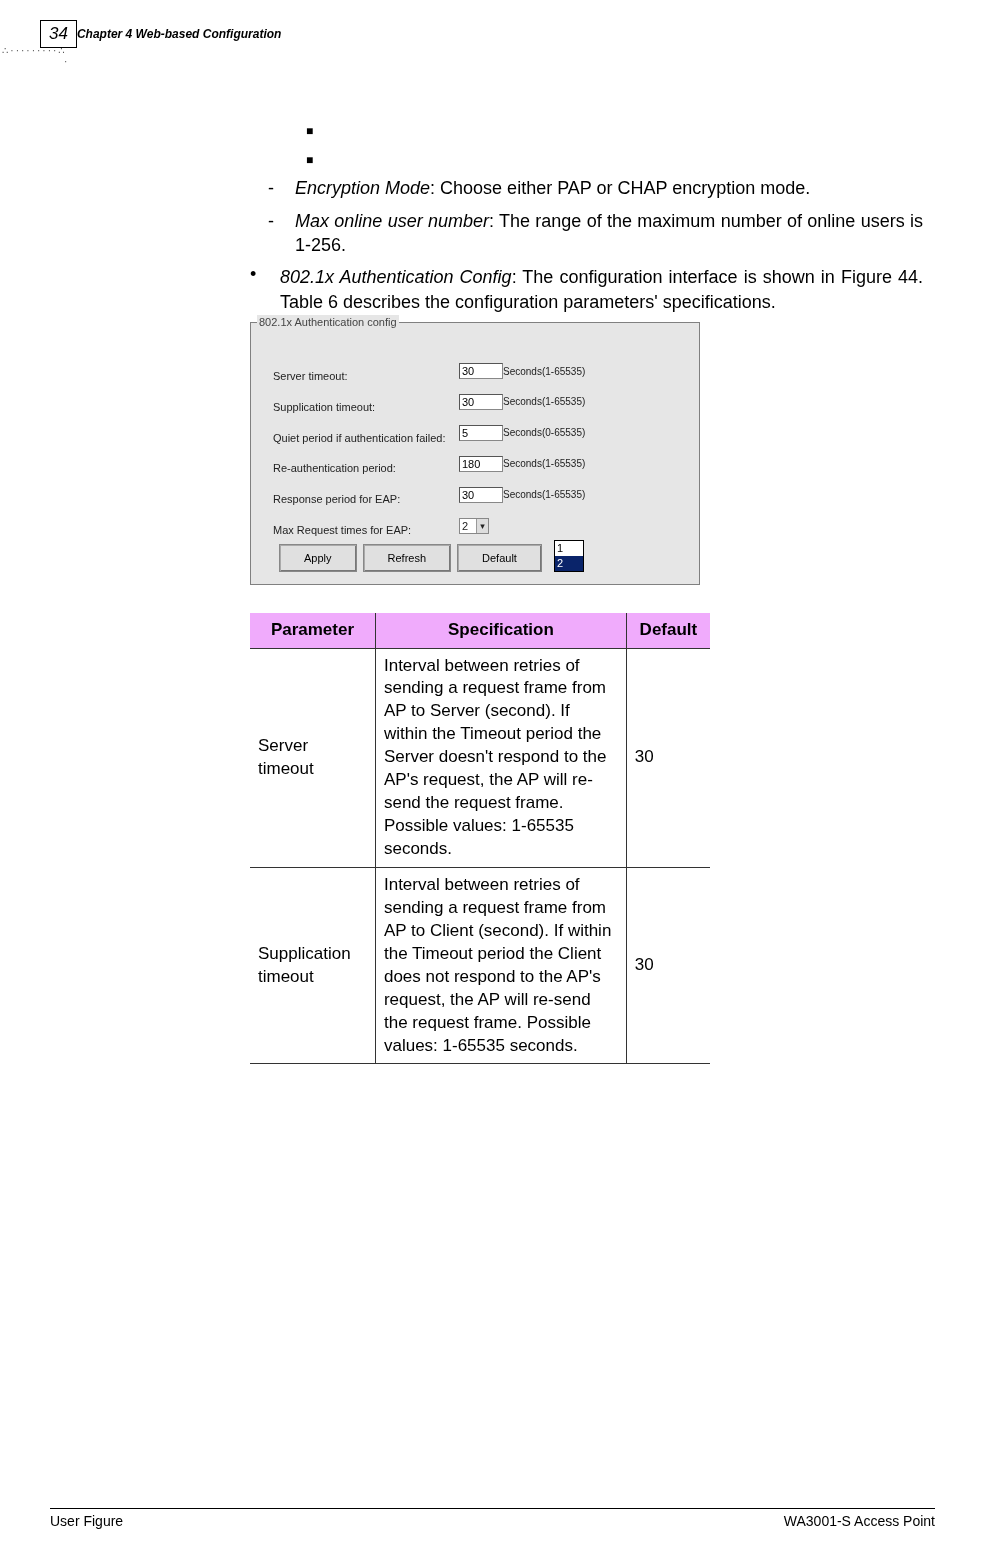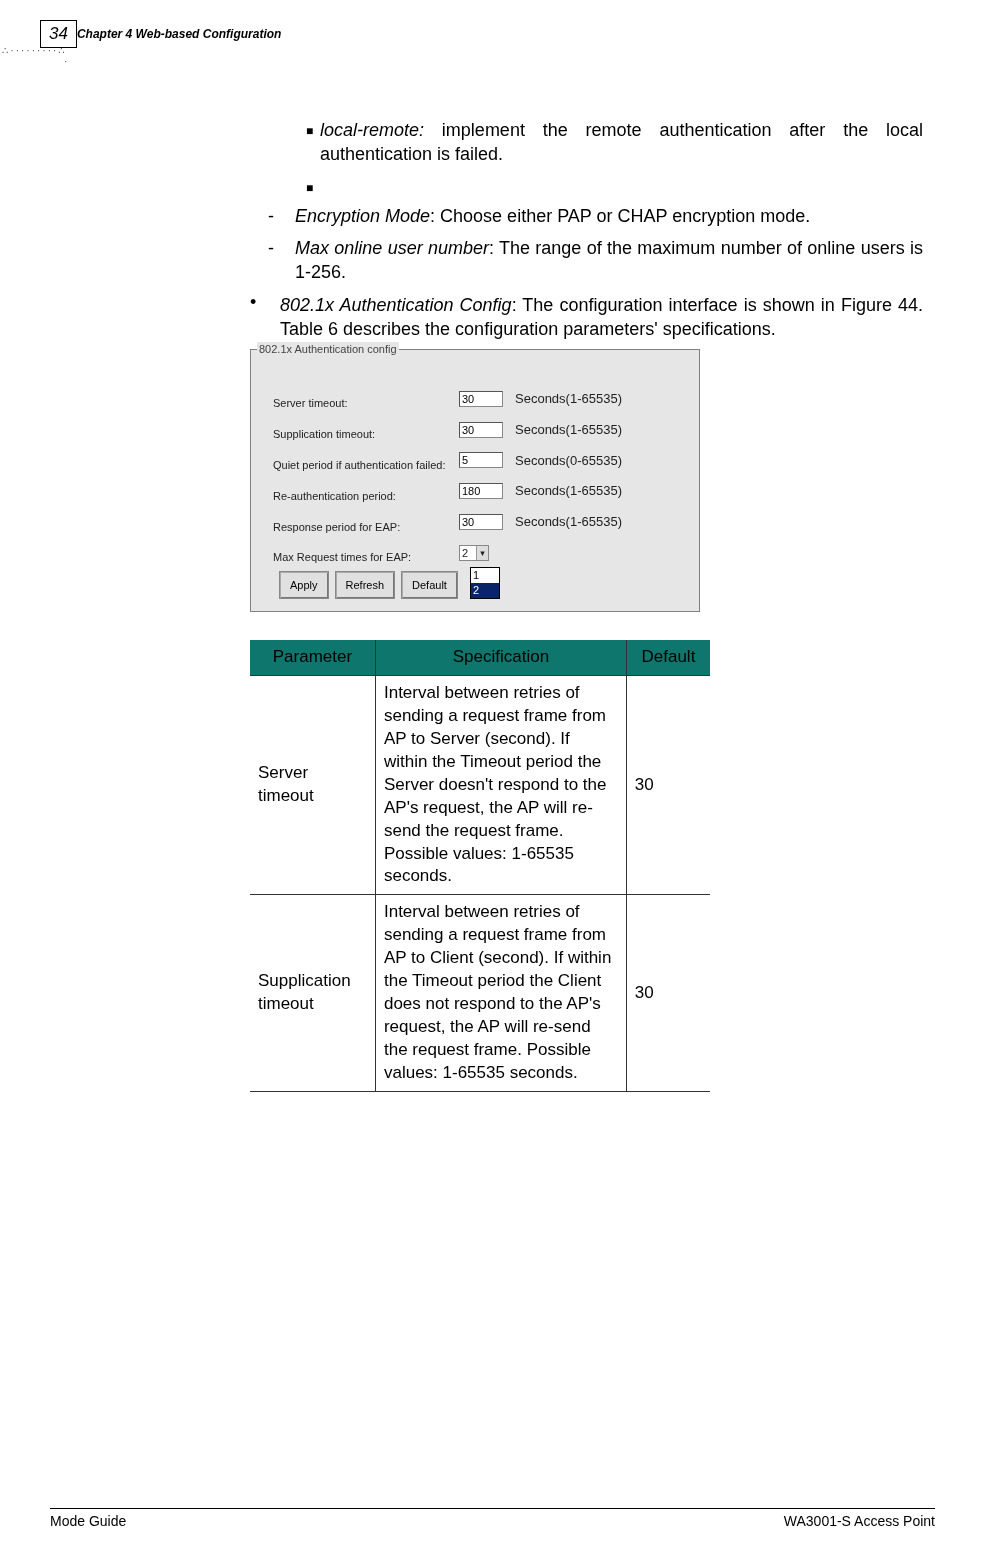--- a/index.html
+++ b/index.html
@@ -121,22 +121,22 @@
       border: 1px solid #888;
       border-top-color: #555;
       border-left-color: #555;
       background: #fff;
       width: 44px;
       height: 16px;
       font-size: 11px;
       padding: 0 2px;
     }
     .config-range {
-      padding-left: 12px;
-      font-size: 13px;
+      padding-left: 0;
+      font-size: 10px;
     }
     .config-select {
       border: 1px solid #888;
       background: #fff;
       width: 30px;
       height: 16px;
       font-size: 11px;
       display: flex;
     }
     .select-val { flex: 1; padding-left: 2px; }
@@ -151,43 +151,43 @@
     .config-buttons {
       display: flex;
       gap: 6px;
       padding-left: 20px;
       margin-top: 2px;
     }
     .config-btn {
       border: 1px solid #888;
       background: #e0e0e0;
       font-size: 11px;
-      padding: 2px 10px;
+      padding: 2px 24px;
       box-shadow: 1px 1px 0 #aaa inset, -1px -1px 0 #777 inset;
     }
     .config-dropdown-list {
       border: 1px solid #000;
       background: #fff;
       width: 30px;
       font-size: 11px;
       margin-left: 200px;
       margin-top: -2px;
     }
     .dd-opt { padding: 0 2px; }
     .dd-sel { background: #0a246a; color: #fff; }
 
     
     .param-table {
       border-collapse: collapse;
       width: 460px;
       font-size: 17px;
     }
     .param-table th {
-      background: #0f766e;
-      font-weight: normal;
+      background: #f0abfc;
+      font-weight: bold;
       text-align: center;
       padding: 6px 8px;
       border-bottom: 1px solid #333;
     }
     .param-table th:first-child { border-right: 1px solid #333; }
     .param-table th:nth-child(2) { border-right: 1px solid #333; }
     .param-table td {
       padding: 6px 8px;
       vertical-align: middle;
       border-bottom: 1px solid #333;
@@ -216,21 +216,20 @@
 <div class="header-row">
   <div class="page-box">34</div>
   <div class="chapter-title">Chapter 4 Web-based Configuration</div>
 </div>
 <div class="dotted-graphic">∴·········∴<br>&nbsp;&nbsp;&nbsp;&nbsp;&nbsp;&nbsp;&nbsp;&nbsp;&nbsp;&nbsp;&nbsp;&nbsp;&nbsp;·</div>
 
 <div class="content">
 
   <div class="bullet-item">
     <div class="square-bullet">■</div>
-    <div class="bullet-text"><span class="italic">local-remote:</span><span> implement the remote authentication after the local authentication is failed.</span></div>
   </div>
 
   <div class="bullet-item">
     <div class="square-bullet">■</div>
   </div>
 
   <div class="dash-item">
     <div class="dash-bullet">-</div>
     <div class="bullet-text"><span class="italic">Encryption Mode</span><span>: Choose either PAP or CHAP encryption mode.</span></div>
   </div>
@@ -315,15 +314,15 @@
         <td>Supplication timeout</td>
         <td>Interval between retries of sending a request frame from AP to Client (second). If within the Timeout period the Client does not respond to the AP's request, the AP will re-send the request frame. Possible values: 1-65535 seconds.</td>
         <td>30</td>
       </tr>
     </tbody>
   </table>
 
 </div>
 
 <div class="footer">
-  <span>Mode Guide</span>
+  <span>User Figure</span>
   <span>WA3001-S Access Point</span>
 </div>
 
 </body></html>

